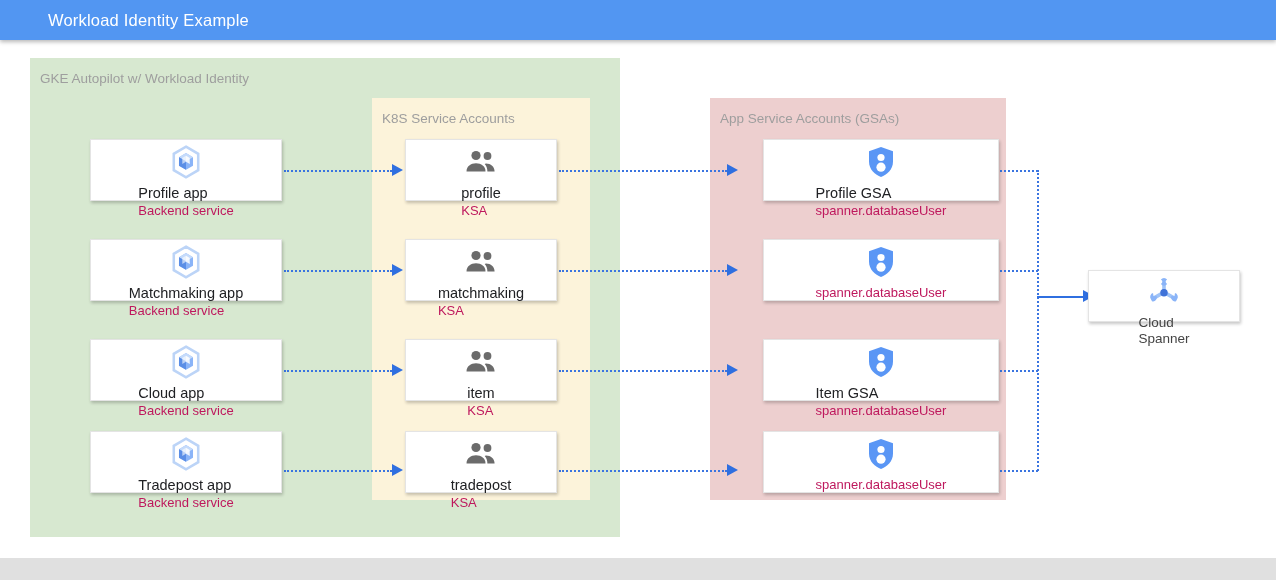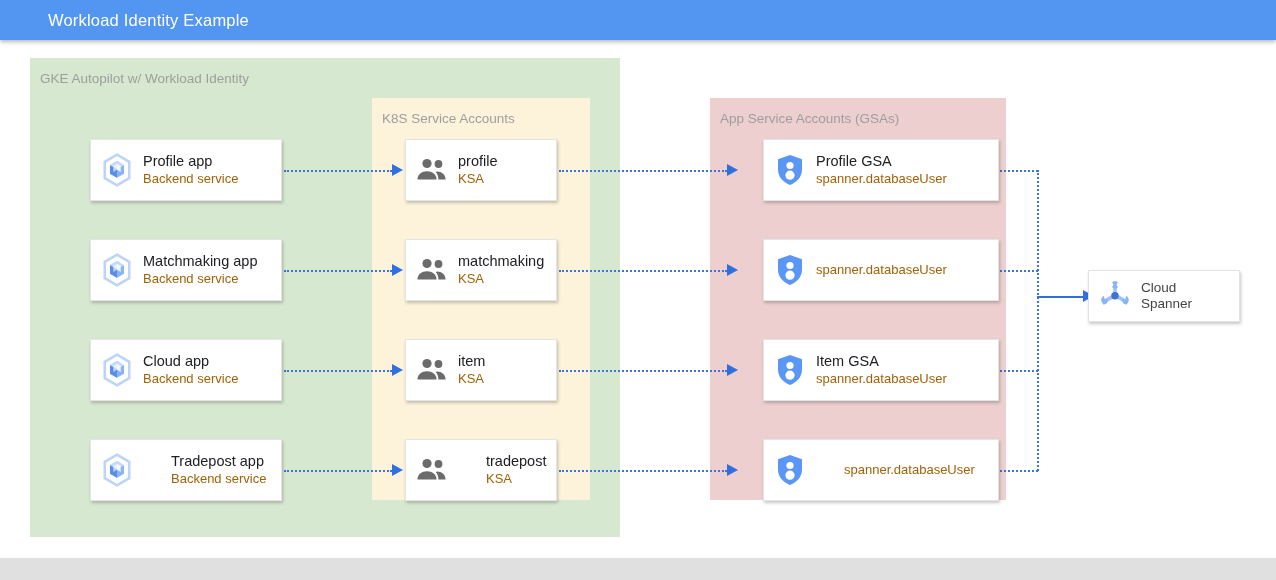--- a/index.html
+++ b/index.html
@@ -47,41 +47,42 @@
   #panel-gsa .panel-title{left:10px;top:13px;}
 
   
   .card{
     position:absolute;background:#ffffff;
     border:1px solid #e4e4e4;
     box-shadow:1px 2px 3px rgba(0,0,0,.22);
     box-sizing:border-box;
     display:flex;align-items:center;
     z-index:6;
+    flex-direction:column;
   }
   .card-icon{
     flex:0 0 auto;width:52px;height:44px;
     display:flex;align-items:center;justify-content:center;
   }
   .card-text{flex:1 1 auto;min-width:0;}
   .card-title{
     font-size:14.5px;color:#202124;line-height:18px;white-space:nowrap;
   }
   .card-sub{
-    font-size:13px;color:#a16207;line-height:18px;white-space:nowrap;
+    font-size:13px;color:#be185d;line-height:18px;white-space:nowrap;
   }
 
   .col-app  .card{left:90px;width:192px;height:62px;}
   .col-ksa  .card{left:405px;width:152px;height:62px;}
   .col-gsa  .card{left:740px;width:236px;height:62px;margin-left:23px;}
 
   .row1{top:99px;}
   .row2{top:199px;}
   .row3{top:299px;}
-  .row4{top:399px;gap:28px;}
+  .row4{top:391px;}
 
   
   #card-spanner{
     left:1088px;top:230px;width:152px;height:52px;
   }
   #card-spanner .card-title{line-height:16px;font-size:13.5px;color:#444;}
 
   
   .dotline{
     position:absolute;height:0;border-top:2.5px dotted #3a74e0;

